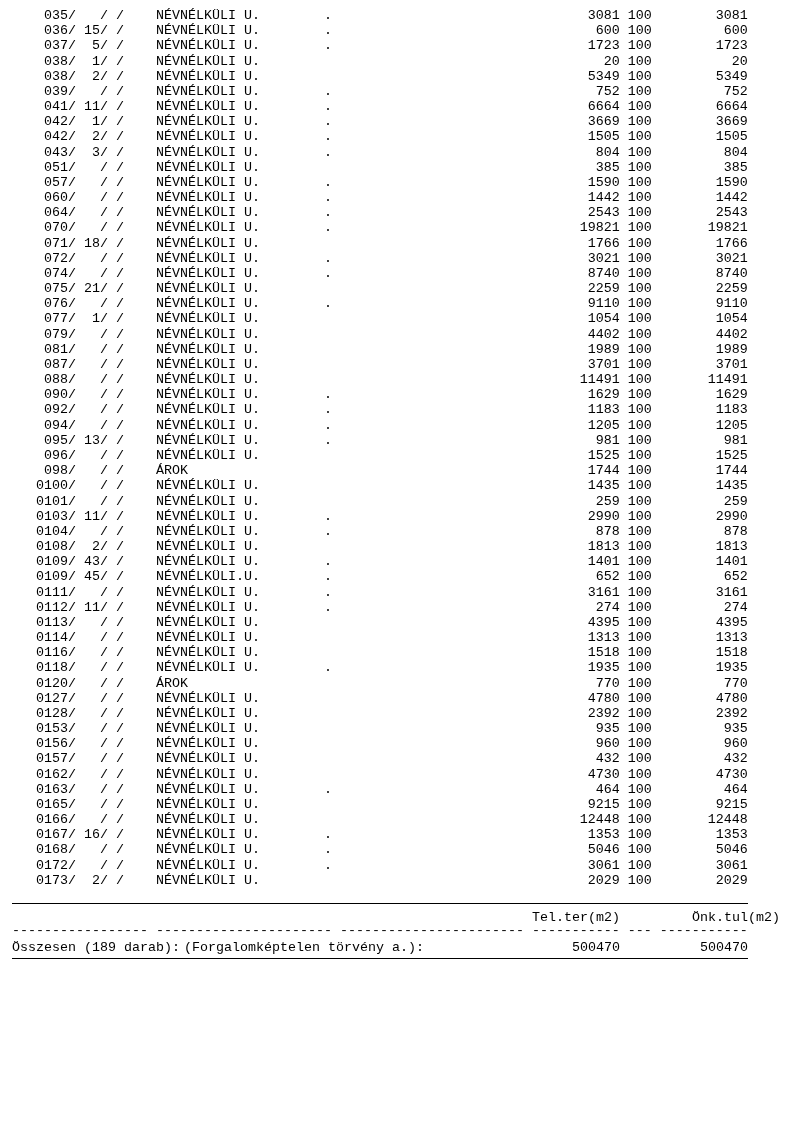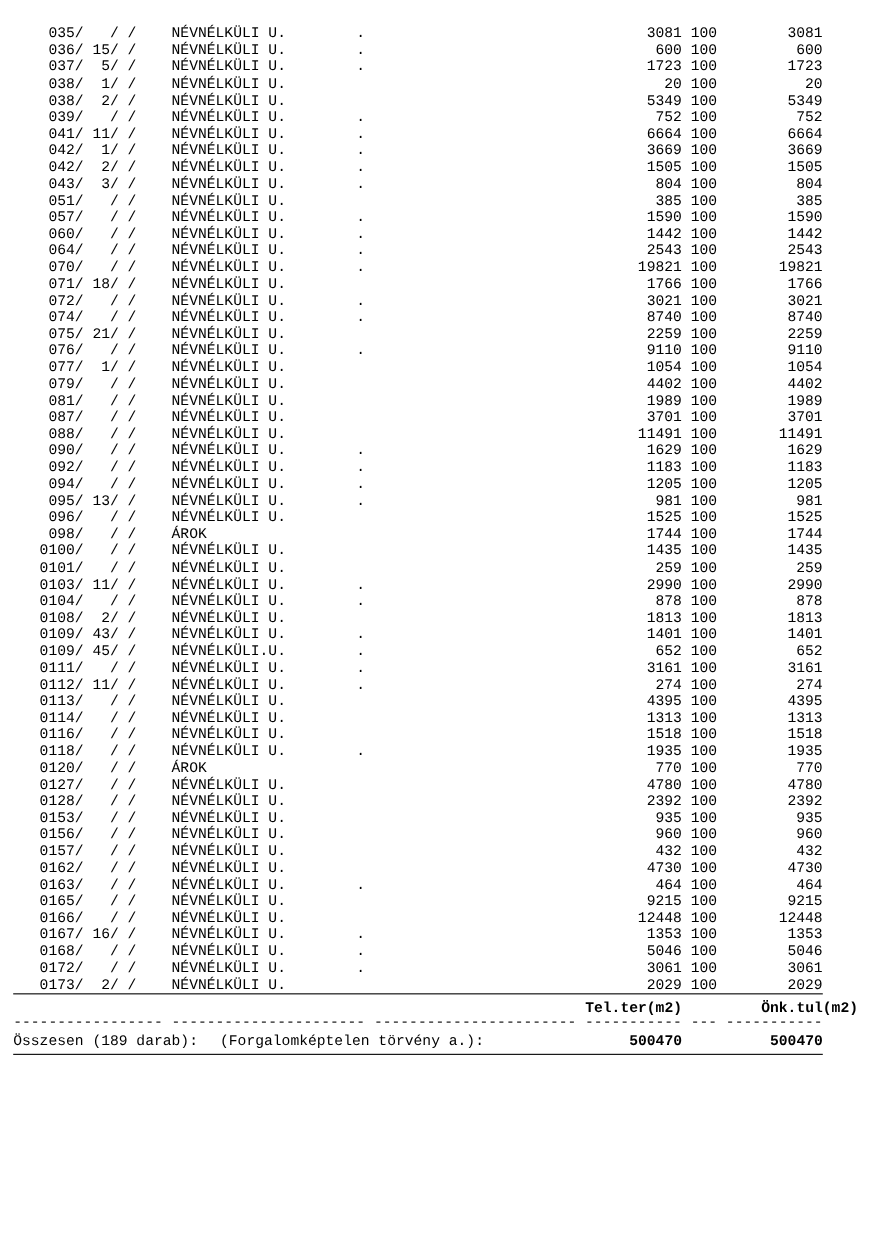--- a/index.html
+++ b/index.html
@@ -7,38 +7,38 @@
   .page { position: relative; width: 794px; height: 1123px; background: #ffffff; overflow: hidden; }
   .mono {
     font-family: "Liberation Mono", "DejaVu Sans Mono", monospace;
     font-size: 13.333px;
     line-height: 15.17px;
     color: #000000;
     white-space: pre;
     margin: 0;
   }
   .abs { position: absolute; }
-  #table { position: absolute; left: 12px; top: 24px; }
+  #table { position: absolute; left: 12px; top: 8px; }
   .rule { position: absolute; left: 12px; width: 736px; height: 0; border-top: 1px solid #000000; }
-  .num-cell { width: 88px; text-align: right; font-weight: bold; }
+  .num-cell { width: 88px; text-align: right; }
 </style>
 </head>
 <body>
 
 <div class="page">
 
   <pre class="mono" id="table"><div>    035/   / /    NÉVNÉLKÜLI U.        .                                3081 100        3081</div><div>    036/ 15/ /    NÉVNÉLKÜLI U.        .                                 600 100         600</div><div>    037/  5/ /    NÉVNÉLKÜLI U.        .                                1723 100        1723</div><div>    038/  1/ /    NÉVNÉLKÜLI U.                                           20 100          20</div><div>    038/  2/ /    NÉVNÉLKÜLI U.                                         5349 100        5349</div><div>    039/   / /    NÉVNÉLKÜLI U.        .                                 752 100         752</div><div>    041/ 11/ /    NÉVNÉLKÜLI U.        .                                6664 100        6664</div><div>    042/  1/ /    NÉVNÉLKÜLI U.        .                                3669 100        3669</div><div>    042/  2/ /    NÉVNÉLKÜLI U.        .                                1505 100        1505</div><div>    043/  3/ /    NÉVNÉLKÜLI U.        .                                 804 100         804</div><div>    051/   / /    NÉVNÉLKÜLI U.                                          385 100         385</div><div>    057/   / /    NÉVNÉLKÜLI U.        .                                1590 100        1590</div><div>    060/   / /    NÉVNÉLKÜLI U.        .                                1442 100        1442</div><div>    064/   / /    NÉVNÉLKÜLI U.        .                                2543 100        2543</div><div>    070/   / /    NÉVNÉLKÜLI U.        .                               19821 100       19821</div><div>    071/ 18/ /    NÉVNÉLKÜLI U.                                         1766 100        1766</div><div>    072/   / /    NÉVNÉLKÜLI U.        .                                3021 100        3021</div><div>    074/   / /    NÉVNÉLKÜLI U.        .                                8740 100        8740</div><div>    075/ 21/ /    NÉVNÉLKÜLI U.                                         2259 100        2259</div><div>    076/   / /    NÉVNÉLKÜLI U.        .                                9110 100        9110</div><div>    077/  1/ /    NÉVNÉLKÜLI U.                                         1054 100        1054</div><div>    079/   / /    NÉVNÉLKÜLI U.                                         4402 100        4402</div><div>    081/   / /    NÉVNÉLKÜLI U.                                         1989 100        1989</div><div>    087/   / /    NÉVNÉLKÜLI U.                                         3701 100        3701</div><div>    088/   / /    NÉVNÉLKÜLI U.                                        11491 100       11491</div><div>    090/   / /    NÉVNÉLKÜLI U.        .                                1629 100        1629</div><div>    092/   / /    NÉVNÉLKÜLI U.        .                                1183 100        1183</div><div>    094/   / /    NÉVNÉLKÜLI U.        .                                1205 100        1205</div><div>    095/ 13/ /    NÉVNÉLKÜLI U.        .                                 981 100         981</div><div>    096/   / /    NÉVNÉLKÜLI U.                                         1525 100        1525</div><div>    098/   / /    ÁROK                                                  1744 100        1744</div><div>   0100/   / /    NÉVNÉLKÜLI U.                                         1435 100        1435</div><div>   0101/   / /    NÉVNÉLKÜLI U.                                          259 100         259</div><div>   0103/ 11/ /    NÉVNÉLKÜLI U.        .                                2990 100        2990</div><div>   0104/   / /    NÉVNÉLKÜLI U.        .                                 878 100         878</div><div>   0108/  2/ /    NÉVNÉLKÜLI U.                                         1813 100        1813</div><div>   0109/ 43/ /    NÉVNÉLKÜLI U.        .                                1401 100        1401</div><div>   0109/ 45/ /    NÉVNÉLKÜLI.U.        .                                 652 100         652</div><div>   0111/   / /    NÉVNÉLKÜLI U.        .                                3161 100        3161</div><div>   0112/ 11/ /    NÉVNÉLKÜLI U.        .                                 274 100         274</div><div>   0113/   / /    NÉVNÉLKÜLI U.                                         4395 100        4395</div><div>   0114/   / /    NÉVNÉLKÜLI U.                                         1313 100        1313</div><div>   0116/   / /    NÉVNÉLKÜLI U.                                         1518 100        1518</div><div>   0118/   / /    NÉVNÉLKÜLI U.        .                                1935 100        1935</div><div>   0120/   / /    ÁROK                                                   770 100         770</div><div>   0127/   / /    NÉVNÉLKÜLI U.                                         4780 100        4780</div><div>   0128/   / /    NÉVNÉLKÜLI U.                                         2392 100        2392</div><div>   0153/   / /    NÉVNÉLKÜLI U.                                          935 100         935</div><div>   0156/   / /    NÉVNÉLKÜLI U.                                          960 100         960</div><div>   0157/   / /    NÉVNÉLKÜLI U.                                          432 100         432</div><div>   0162/   / /    NÉVNÉLKÜLI U.                                         4730 100        4730</div><div>   0163/   / /    NÉVNÉLKÜLI U.        .                                 464 100         464</div><div>   0165/   / /    NÉVNÉLKÜLI U.                                         9215 100        9215</div><div>   0166/   / /    NÉVNÉLKÜLI U.                                        12448 100       12448</div><div>   0167/ 16/ /    NÉVNÉLKÜLI U.        .                                1353 100        1353</div><div>   0168/   / /    NÉVNÉLKÜLI U.        .                                5046 100        5046</div><div>   0172/   / /    NÉVNÉLKÜLI U.        .                                3061 100        3061</div><div>   0173/  2/ /    NÉVNÉLKÜLI U.                                         2029 100        2029</div></pre>
 
   <div class="rule" style="top: 903px;"></div>
 
   <div class="mono abs num-cell" style="left: 532px; top: 910px;">Tel.ter(m2)</div>
   <div class="mono abs num-cell" style="left: 660px; top: 910px; margin-left: 32px;">Önk.tul(m2)</div>
 
   <pre class="mono abs" id="dash-line" style="left: 12px; top: 923px;">----------------- ---------------------- ----------------------- ----------- --- -----------</pre>
 
   <div class="mono abs" style="left: 12px; top: 940px;">Összesen (189 darab):</div>
-  <div class="mono abs" style="left: 200px; top: 940px;">(Forgalomképtelen törvény a.):</div>
+  <div class="mono abs" style="left: 184px; top: 940px;">(Forgalomképtelen törvény a.):</div>
   <div class="mono abs num-cell" style="left: 532px; top: 940px;">500470</div>
   <div class="mono abs num-cell" style="left: 660px; top: 940px;">500470</div>
 
   <div class="rule" style="top: 958px;"></div>
 
 </div>
 
 </body></html>

